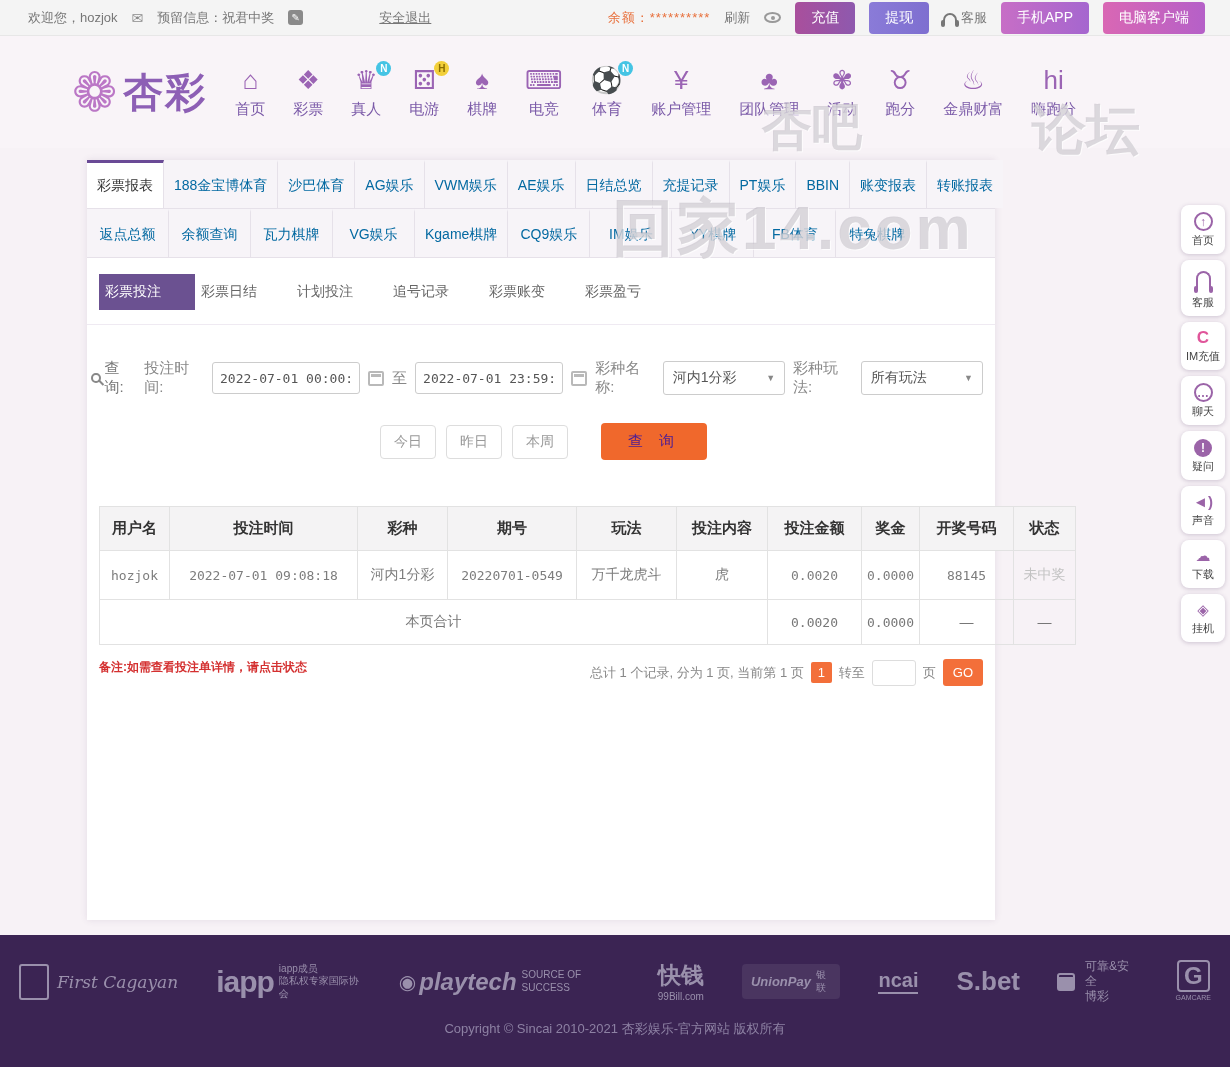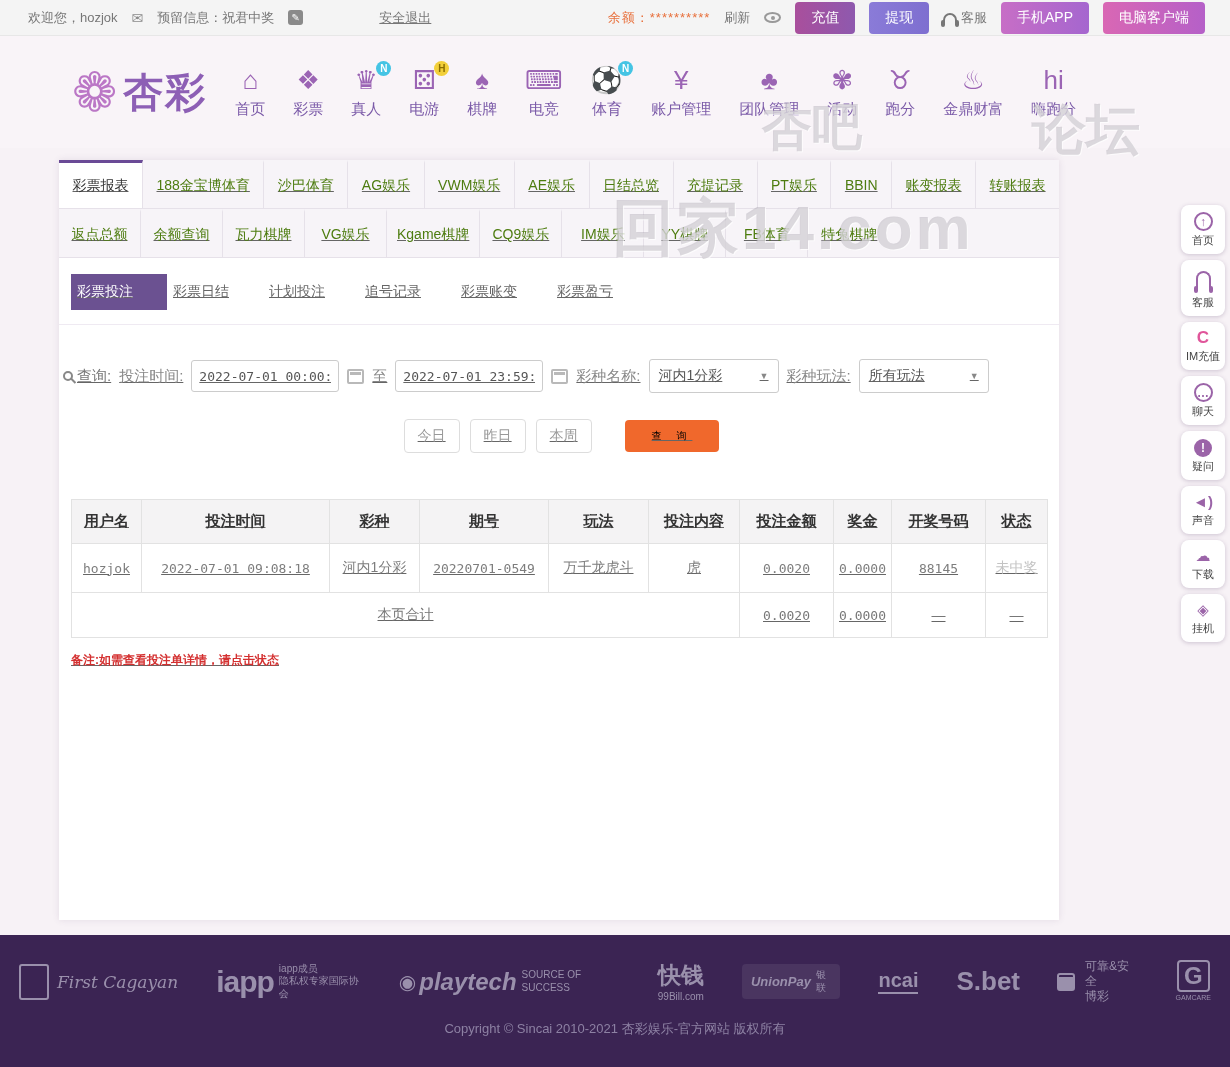--- a/index.html
+++ b/index.html
@@ -39,23 +39,23 @@
   .nav-badge[data-badge-color="cyan"]   { background:#45c4e4; }
   .nav-badge[data-badge-color="yellow"] { background:#f2cf3a; color:#8a6d00; }
 
   
   .wm { position:absolute; pointer-events:none; z-index:40; color:rgba(168,162,172,0.4); font-weight:bold; text-shadow:1px 1px 0 rgba(255,255,255,0.7); }
   .wm1 { left:762px; top:94px;  font-size:50px; }
   .wm2 { left:1032px; top:94px; font-size:54px; }
   .wm3 { left:612px; top:186px; font-size:62px; letter-spacing:3px; }
 
   
-  .content { position:relative; margin:12px 0 0 59px; width:1000px; min-height:760px; background:#fff; box-shadow:0 0 7px rgba(90,60,110,0.12);text-decoration:underline; }
+  .content { position:relative; margin:12px 0 0 87px; width:908px; min-height:760px; background:#fff; box-shadow:0 0 7px rgba(90,60,110,0.12); }
   .tabs-row { display:flex; border-bottom:1px solid #e6e1e9; }
-  .tab { flex:1 1 auto; text-align:center; padding:0 10px; height:48px; line-height:45px; background:#f7f4f8; border-right:1px solid #e6e1e9; border-top:3px solid transparent; font-size:14px; color:#4d7c0f; cursor:pointer; white-space:nowrap; }
+  .tab { flex:1 1 auto; text-align:center; padding:0 10px; height:48px; line-height:45px; background:#f7f4f8; border-right:1px solid #e6e1e9; border-top:3px solid transparent; font-size:14px; color:#0369a1; cursor:pointer; white-space:nowrap; }
   .tabs-row .tab:last-child { border-right:none; }
   .tab.active { background:#fff; border-top:3px solid #6a4a96; color:#333; }
   .tabs-row2 .tab { flex:0 0 auto; min-width:82px; }
   .tab-filler { flex:1 1 auto; background:#f7f4f8; }
 
   .subtabs { display:flex; padding:16px 12px 14px; border-bottom:1px solid #efeaf2; }
   .subtab { min-width:96px; padding:9px 6px; font-size:14px; color:#666; cursor:pointer; }
   .subtab.active { background:#6b5191; color:#fff; }
 
   
@@ -65,21 +65,21 @@
   .mag::after { content:""; position:absolute; width:2px; height:7px; background:#888; right:-3px; bottom:-5px; transform:rotate(-45deg); }
   .date-input { width:148px; height:32px; border:1px solid #ccc; border-radius:3px; padding:0 7px; font-size:13px; color:#555; font-family:"DejaVu Sans Mono",monospace; }
   .cal { display:inline-block; width:17px; height:15px; border:2px solid #b9b9b9; border-radius:2px; position:relative; cursor:pointer; }
   .cal::before { content:""; position:absolute; top:1px; left:1px; right:1px; height:3px; background:#b9b9b9; }
   .select { width:130px; height:34px; border:1px solid #ccc; border-radius:3px; display:flex; align-items:center; justify-content:space-between; padding:0 9px; font-size:14px; color:#555; cursor:pointer; background:#fff; }
   .select::after { content:"▼"; font-size:9px; color:#888; }
 
   
   .quickrow { display:flex; justify-content:center; align-items:center; margin-top:26px; }
   .q-btn { border:1px solid #ddd; background:#fff; color:#999; font-size:14px; padding:7px 13px; border-radius:4px; margin:0 5px; cursor:pointer; font-family:inherit; }
-  .search-btn { background:#f0682c; color:#000000; border:none; font-size:10px; padding:9px 27px; border-radius:4px; margin-left:28px; cursor:pointer; letter-spacing:6px; font-family:inherit; }
+  .search-btn { background:#f0682c; color:#4c1d95; border:none; font-size:15px; padding:9px 27px; border-radius:4px; margin-left:28px; cursor:pointer; letter-spacing:6px; font-family:inherit; }
 
   
   table.report { border-collapse:collapse; margin:46px 12px 0; width:976px; table-layout:fixed; }
   .report th { border:1px solid #e2e2e2; background:#f4f3f4; font-size:15px; color:#333; padding:12px 4px; font-weight:bold; }
   .report td { border:1px solid #e2e2e2; font-size:14px; color:#7d7d7d; text-align:center; padding:15px 4px; }
   .report td.mono { font-family:"DejaVu Sans Mono",monospace; font-size:13px; }
   .report td.status { color:#c3c3c3; cursor:pointer; }
   .report tr.summary td { padding:13px 4px; color:#777; }
 
   
@@ -346,20 +346,28 @@
         <td class="mono">0.0020</td>
         <td class="mono">0.0000</td>
         <td>—</td>
         <td>—</td>
       </tr>
     </tbody>
   </table>
 
   <div class="bottomrow">
     <span class="note">备注:如需查看投注单详情，请点击状态</span>
+    <div class="pager">
+      <span>总计 1 个记录, 分为 1 页, 当前第 1 页</span>
+      <span class="page-badge">1</span>
+      <span>转至</span>
+      <input class="goto-input" style="">
+      <span>页</span>
+      <button class="go-btn">GO</button>
+    </div>
   </div>
 </div>
 
 <div class="sidebar">
 
     <div class="side-item">
       <span class="s-icon" data-kind="ring">↑</span>
       <span class="s-label">首页</span>
     </div>
 

